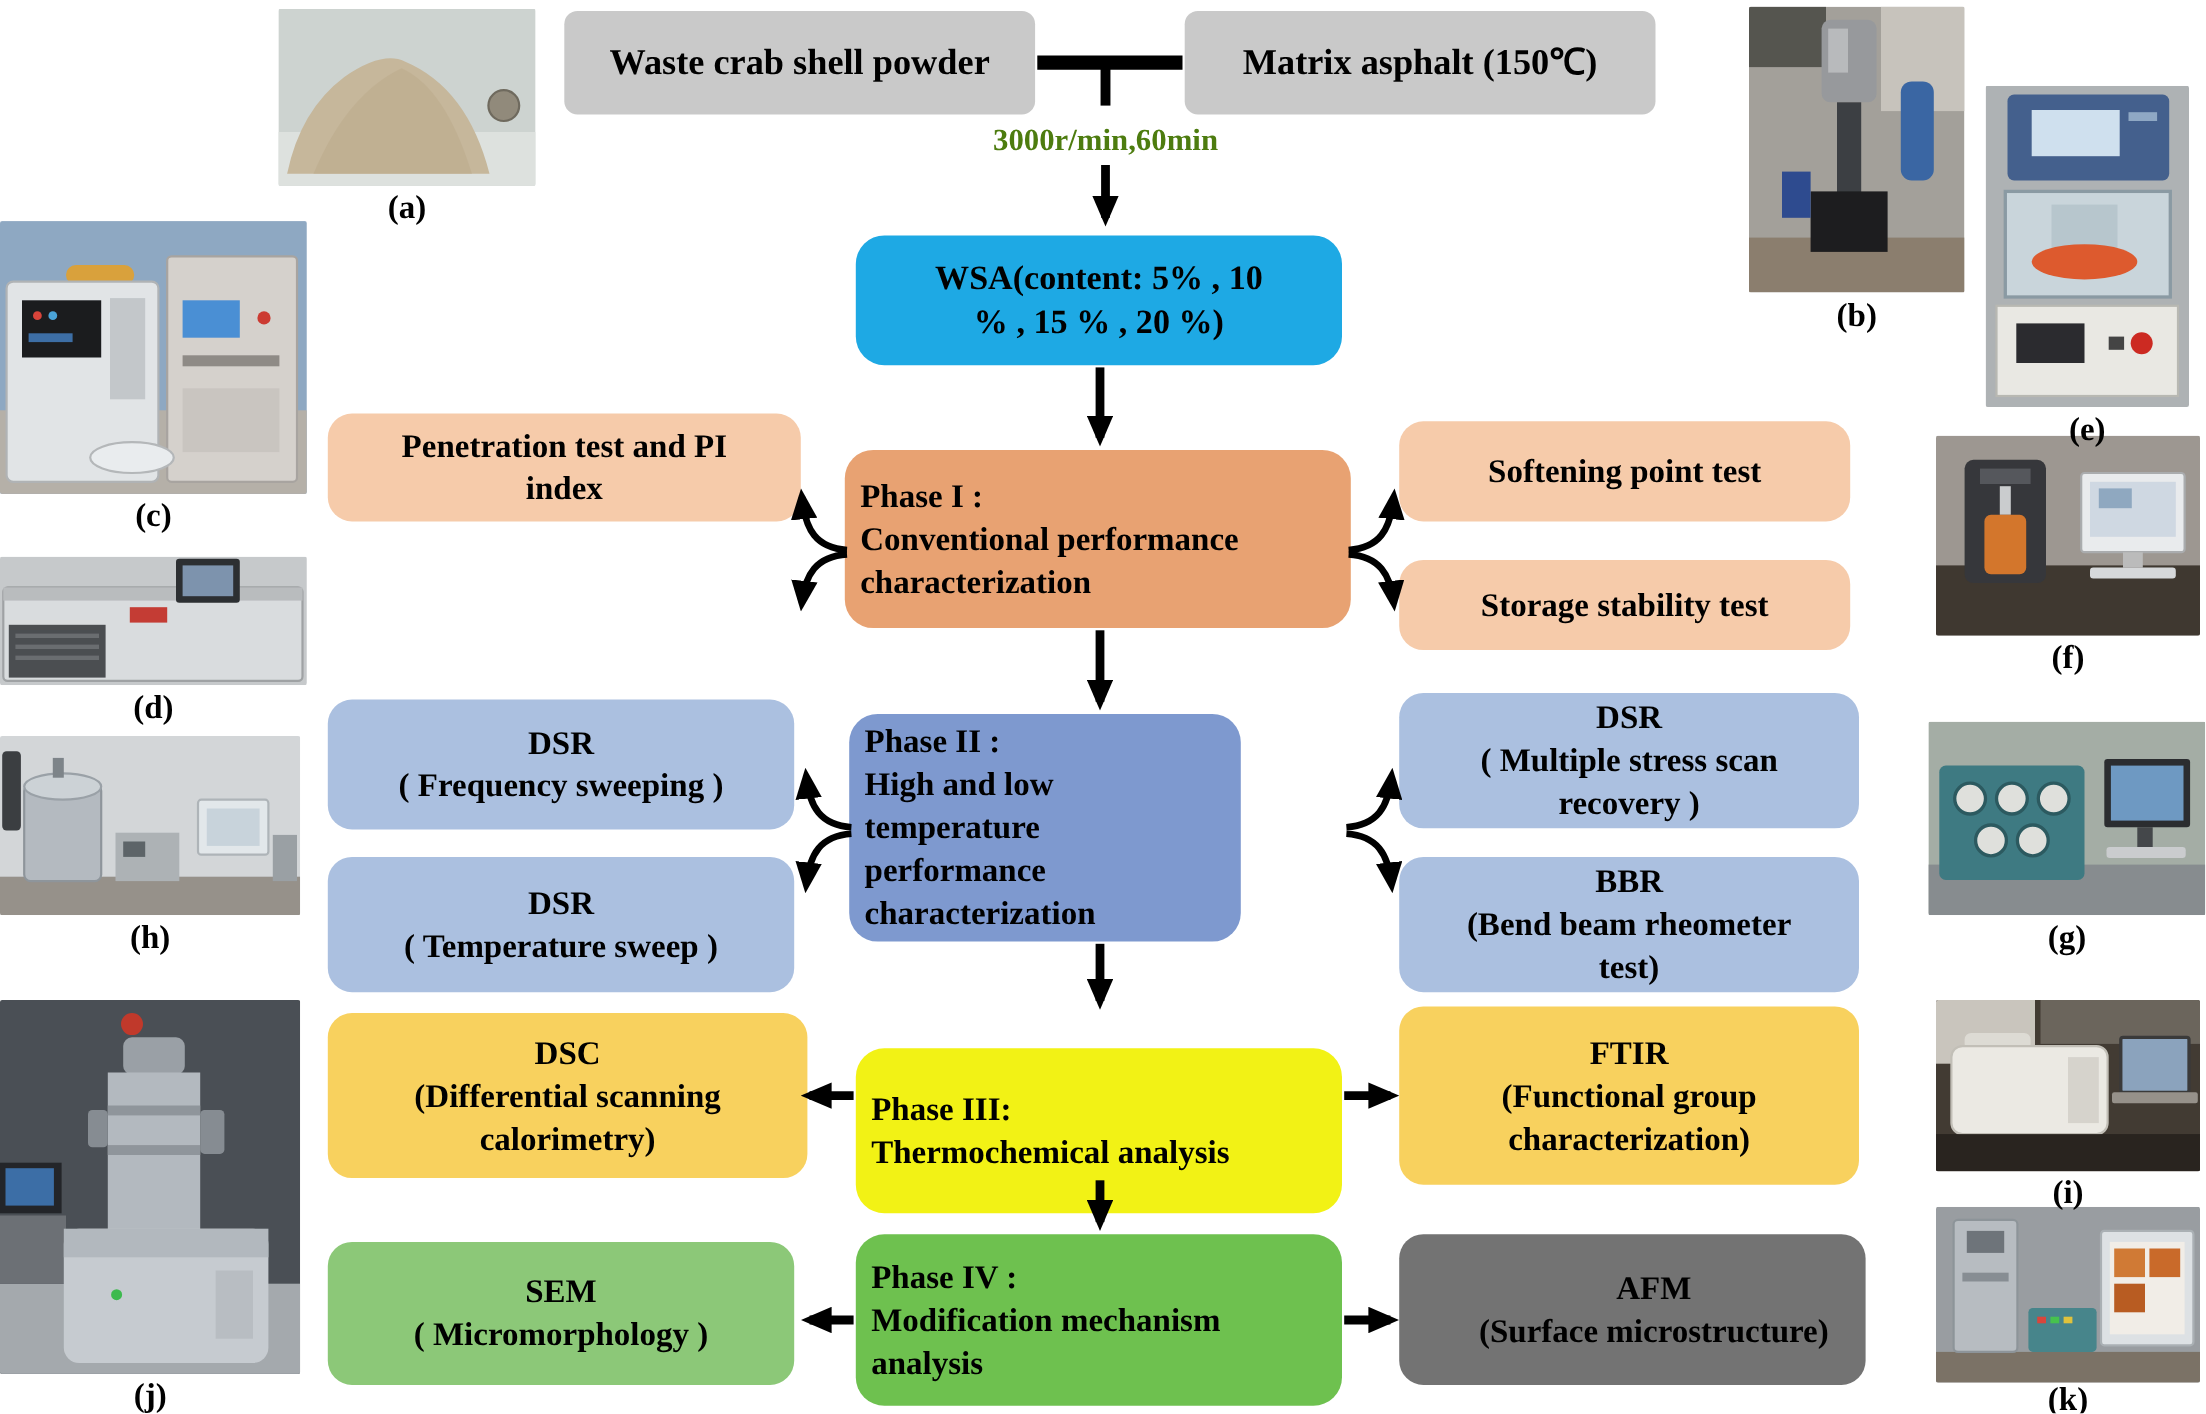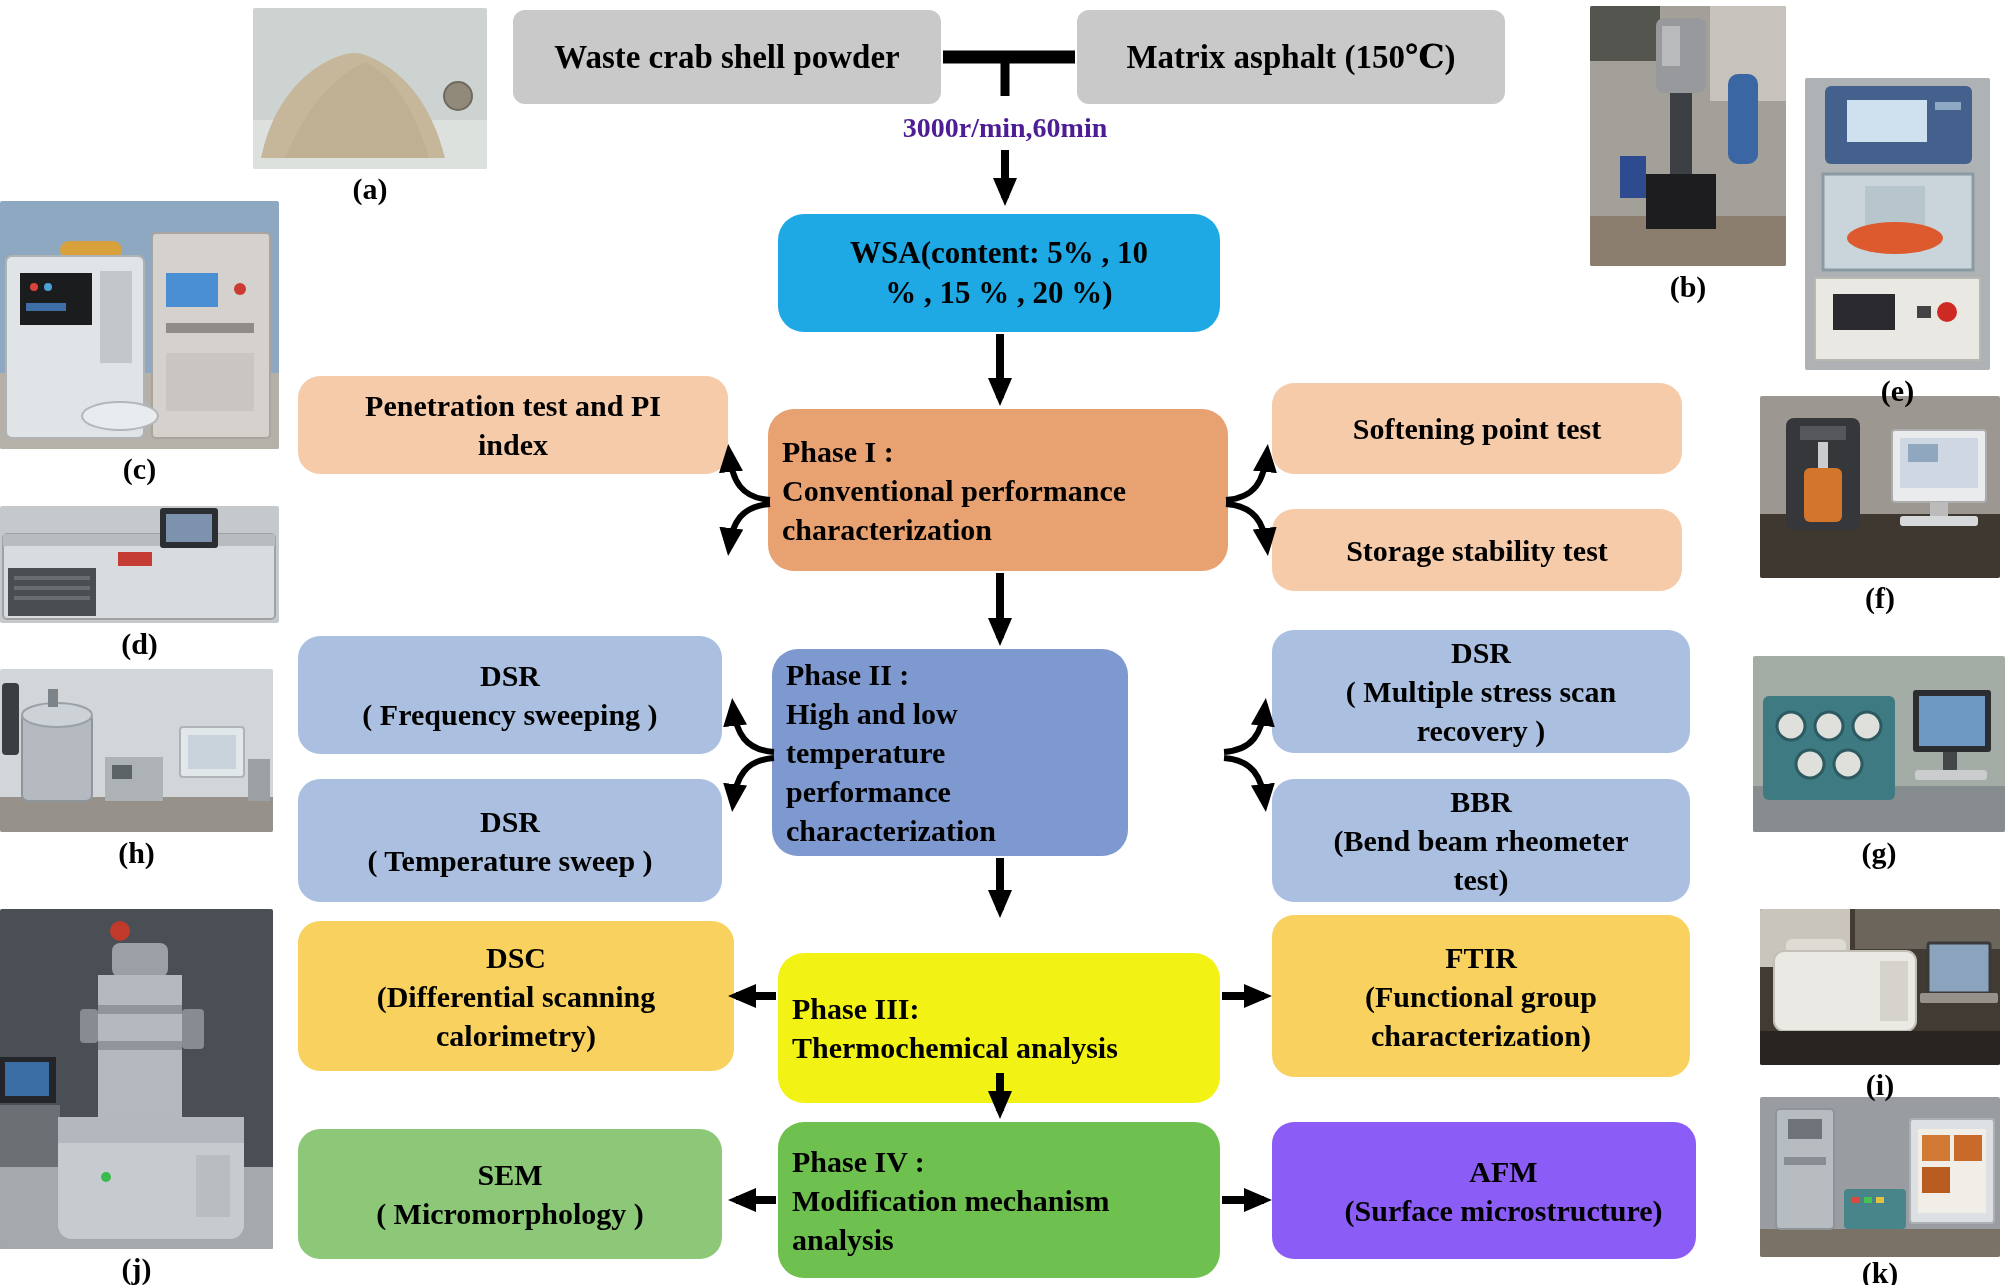--- a/index.html
+++ b/index.html
@@ -21,27 +21,27 @@
   .c-gray { background:#c9c9c9; }
   .c-wsa  { background:#1ea9e4; }
   .c-p1   { background:#e8a272; }
   .c-p1s  { background:#f6cbaa; }
   .c-p2   { background:#7e99cf; }
   .c-p2s  { background:#abc0e0; }
   .c-p3   { background:#f2f215;margin-top:32px; }
   .c-p3s  { background:#f8d15e; }
   .c-p4   { background:#6ec14f; }
   .c-sem  { background:#8cc878; }
-  .c-afm  { background:#8b5cf6;padding-left:39px; }
-  .fs-top   { font-size:33px; }
+  .c-afm  { background:#737373;padding-left:39px; }
+  .fs-top   { font-size:33px;font-family:Liberation Serif, serif; }
   .fs-wsa   { font-size:31px; }
   .fs-phase { font-size:30px; }
   .fs-side  { font-size:30px; }
   .mix {
-    position:absolute; font-weight:bold; font-size:28px; color:#4c1d95;
+    position:absolute; font-weight:bold; font-size:28px; color:#4d7c0f;
     text-align:center; z-index:3;
   }
   .photo { position:absolute; overflow:hidden; z-index:1; border-radius:2px; }
   .photo svg { display:block; width:100%; height:100%; }
   .plabel {
     position:absolute; font-weight:bold; font-size:30px; color:#000;
     text-align:center; z-index:2;
   }
 </style>
 </head>

